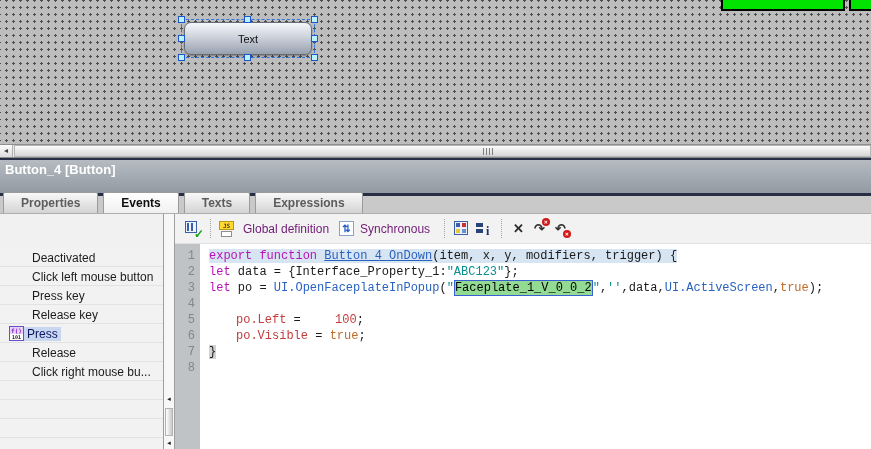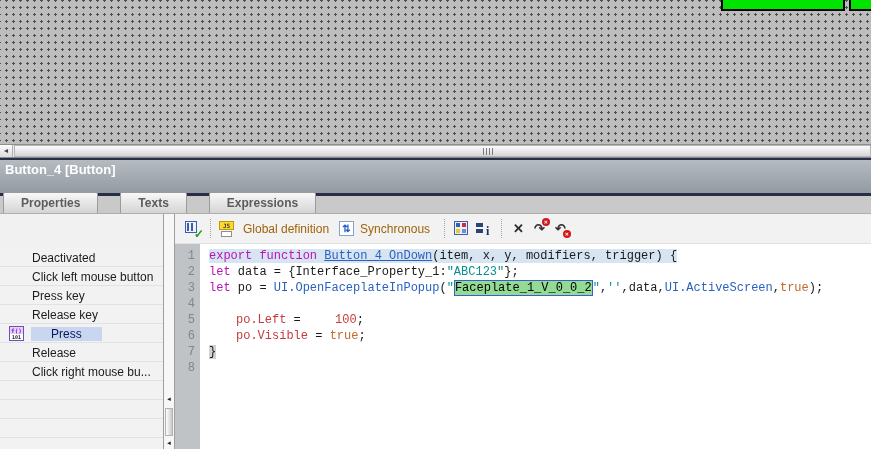--- a/index.html
+++ b/index.html
@@ -47,55 +47,55 @@
     background:repeating-linear-gradient(90deg,#7d7d7d 0 1px,transparent 1px 3px); }
 
   
   .titlebar { position:absolute; left:0; top:158px; width:871px; height:38px;
     background:linear-gradient(#b6bbc1,#929aa3);
     border-top:2px solid #272e45; border-bottom:3px solid #272e45;
     color:#fff; font-weight:bold; font-size:13px; line-height:19px; padding-left:5px; }
 
   
   .tabs { position:absolute; left:0; top:191px; width:871px; height:22px;
-    display:flex; gap:22px; padding-left:3px; align-items:flex-end; }
+    display:flex; gap:5px; padding-left:3px; align-items:flex-end; }
   .tab { height:21px; line-height:20px; padding:0 17px; font-size:12px; font-weight:bold;
     color:#5c5c5c; background:linear-gradient(#f8f8f8,#d4d4d4);
     border:1px solid #9b9b9b; border-bottom:none; border-radius:2px 2px 0 0; }
   .tab.active { background:linear-gradient(#ffffff,#f0f0f0); color:#0f0f0f; }
 
   
   .main { position:absolute; left:0; top:213px; right:0; bottom:0;
     border-top:1px solid #aeaeae; background:#fff; }
 
   .sidebar { position:absolute; left:0; top:0; width:163px; bottom:0; background:#f1f1f1; }
   .sidebar::before { content:''; position:absolute; left:0; right:0; top:34px; bottom:0;
     background:repeating-linear-gradient(to bottom,#f2f2f2 0 18px,#e2e2e2 18px 19px); }
   .srow-box { position:absolute; left:0; right:0; top:34px; }
   .srow { position:relative; height:19px; line-height:18px; }
   .slabel { margin-left:32px; font-size:12px; color:#1c1c1c; }
-  .srow.sel .slabel { background:#c9d6ef; color:#0b1560; padding:0 20px; margin-left:31px;text-align:center; }
+  .srow.sel .slabel { background:#c9d6ef; color:#0b1560; padding:0 3px; margin-left:24px;text-align:center; }
   .fscript-icon { position:absolute; left:9px; top:2px; width:15px; height:15px;
     border:1px solid #6a4fc0; background:#fff; display:flex; flex-direction:column; }
   .fi-top { height:7px; background:#e4d4f8; color:#8a18c8; font:bold 6px/7px "DejaVu Sans Mono",monospace; text-align:center; }
   .fi-bot { height:6px; color:#222; font:bold 5px/6px "DejaVu Sans Mono",monospace; text-align:center; }
 
   .vsplit { position:absolute; left:163px; top:0; width:12px; bottom:0;
     background:#f7f7f7; border-left:1px solid #9e9e9e; border-right:1px solid #9e9e9e; }
   .vs-arrow { position:absolute; left:0; width:100%; text-align:center; font-size:6px; color:#1a1a1a; }
   .vs-a1 { top:182px; } .vs-a2 { top:226px; }
   .vs-thumb { position:absolute; left:1px; right:1px; top:194px; height:28px;
     background:linear-gradient(90deg,#ffffff,#c9c9c9); border:1px solid #b2b2b2; }
 
   
   .editorpane { position:absolute; left:175px; top:0; right:0; bottom:0; background:#fff; }
   .toolbar { position:absolute; left:0; top:0; right:0; height:30px; background:#f2f2f2;
     display:flex; align-items:center; padding-left:7px; border-bottom:1px solid #e0e0e0; }
   .tb-sep { width:1px; height:19px; border-left:1px dotted #a5a5a5; margin:0 6px; }
-  .tb-label { font-size:12px; color:#a16207; margin:0 8px 0 4px; white-space:nowrap; }
+  .tb-label { font-size:12px; color:#701a75; margin:0 8px 0 4px; white-space:nowrap; }
   .tb-icon { position:relative; width:18px; height:18px; display:inline-block; margin:0 2px; }
   .rs-box { position:absolute; left:1px; top:1px; width:12px; height:12px;
     border:1px solid #3a5fa8; background:#eef2fa; }
   .rs-box::before { content:''; position:absolute; left:1px; top:1px; right:1px; bottom:1px;
     background:repeating-linear-gradient(90deg,#3a5fa8 0 2px,transparent 2px 4px); }
   .rs-check { position:absolute; right:-2px; bottom:-3px; color:#17a017; font-weight:bold; font-size:12px; }
   .js-top { position:absolute; left:0; top:1px; width:15px; height:9px; background:#ffd92e;
     border:1px solid #b89a10; font:bold 6px/7px "DejaVu Sans Mono",monospace; text-align:center; color:#433; }
   .js-bot { position:absolute; left:2px; top:11px; width:11px; height:6px; border:1px solid #8f8f8f; background:#fff; }
   .sync-box { width:15px; height:15px; border:1px solid #89a3c8; background:#fff; text-align:center;
@@ -122,37 +122,49 @@
   .tok-bool { color:var(--bool); }
   .tok-hl { background:var(--hlbg); border:1px solid #3a5fd0; color:#000; }
   .tok-brace { background:#d2d2d2; }
 </style>
 </head>
 <body>
 
 <div class="screen">
 
   <div class="canvas">
+    <div class="sel-box">
+      <button class="hmi-button">Text</button>
+      <span class="handle h-nw"></span>
+      <span class="handle h-n"></span>
+      <span class="handle h-ne"></span>
+      <span class="handle h-w"></span>
+      <span class="handle h-e"></span>
+      <span class="handle h-sw"></span>
+      <span class="handle h-s"></span>
+      <span class="handle h-se"></span>
+    </div>
     <div class="grect g1"></div>
     <div class="grect g2"></div>
   </div>
 
   <div class="hscroll">
     <div class="hs-btn">◄</div>
     <div class="hs-thumb">
       <div class="hs-grip"></div>
     </div>
   </div>
 
   <div class="titlebar">
     <span>Button_4 [Button]</span>
   </div>
 
   <div class="tabs" id="tabs">
       <div class="tab">Properties</div>
+      <div class="tab active">Events</div>
       <div class="tab">Texts</div>
       <div class="tab">Expressions</div>
     </div>
 
   <div class="main">
 
     <div class="sidebar">
       <div class="srow-box" id="sidebar-rows">
           <div class="srow"><span class="slabel">Deactivated</span></div>
           <div class="srow"><span class="slabel">Click left mouse button</span></div>

